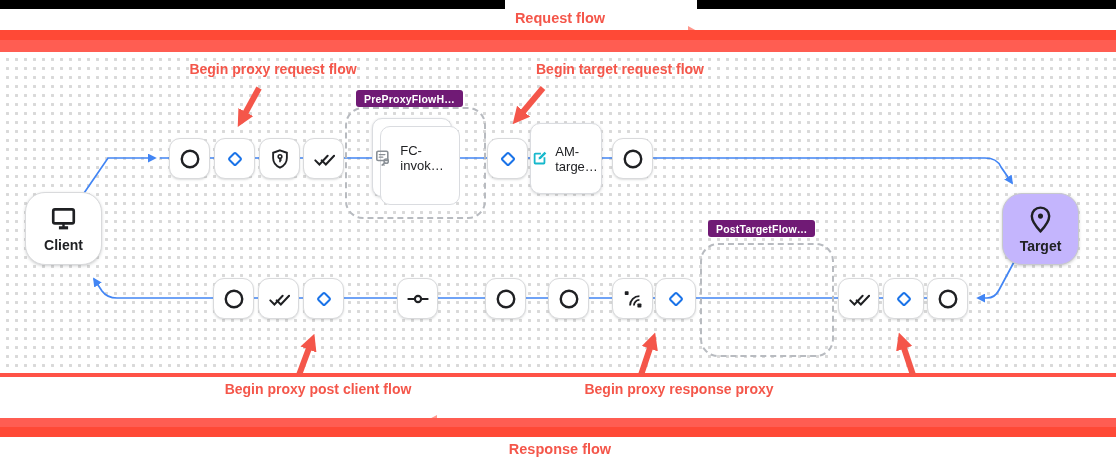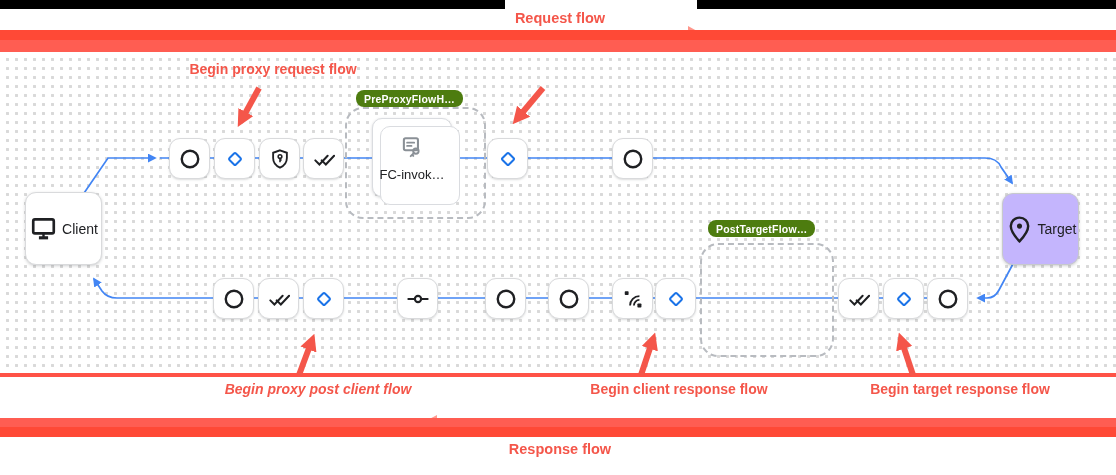--- a/index.html
+++ b/index.html
@@ -20,32 +20,32 @@
           background-image:radial-gradient(circle,#d9d9d9 1.4px,transparent 1.6px);
           background-size:9px 9px;background-position:3px 3px;
           border-bottom:4px solid #ff5246;}
   svg.overlay{position:absolute;left:0;top:0;width:1116px;height:475px;pointer-events:none;}
   #svg-lines{z-index:1;}
   #svg-annot{z-index:5;}
   
   .step{position:absolute;width:39px;height:39px;background:#fff;border:1px solid #d9dadc;
         border-radius:11px;display:flex;align-items:center;justify-content:center;z-index:2;
         box-shadow:0 1px 2px rgba(60,64,67,.18);}
-  .bignode{position:absolute;width:75px;background:#fff;border:1px solid #d9dadc;border-radius:11px;
-        display:flex;flex-direction:row;align-items:center;justify-content:center;gap:4px;z-index:2;
-        box-shadow:0 1px 3px rgba(60,64,67,.25);font-size:14px;color:#202124;}
+  .bignode{position:absolute;width:75px;background:#fff;border:1px solid #d9dadc;border-radius:20px;
+        display:flex;flex-direction:column;align-items:center;justify-content:center;gap:4px;z-index:2;
+        box-shadow:0 1px 3px rgba(60,64,67,.25);font-size:14px;color:#202124;font-weight:bold;}
   .bignode.gray{background:#c4b5fd;border-color:#c7c9cc;}
   .card{position:absolute;background:#fff;border:1px solid #dadce0;border-radius:10px;z-index:2;
-        display:flex;flex-direction:column;align-items:center;justify-content:center;gap:7px;
+        display:flex;flex-direction:row;align-items:center;justify-content:center;gap:7px;
         box-shadow:0 1px 3px rgba(60,64,67,.22);font-size:13px;color:#202124;}
   .stack::before{content:"";position:absolute;left:7px;top:7px;width:100%;height:100%;
         background:#fff;border:1px solid #dadce0;border-radius:10px;z-index:-1;}
   .group{position:absolute;border:2px dashed #b8bbc0;border-radius:18px;z-index:1;background:transparent;}
-  .badge{position:absolute;background:#4d7c0f;color:#fff;font-weight:bold;font-size:10.5px;
-        border-radius:8px;display:flex;align-items:center;justify-content:center;z-index:4;
+  .badge{position:absolute;background:#701a75;color:#fff;font-weight:bold;font-size:10.5px;
+        border-radius:3px;display:flex;align-items:center;justify-content:center;z-index:4;
         padding:0 8px;height:17px;letter-spacing:.2px;}
   
   .annot{position:absolute;transform:translateX(-50%);white-space:nowrap;color:#f4564a;
          font-weight:bold;font-size:14px;z-index:5;margin-left:22px;}
   
   .ic{width:22px;height:22px;color:#1f2023;display:block;}
   .ic.blue{color:#1a73e8;}
   .ic.teal{color:#16b8cc;width:25px;height:25px;}
   .ic.gray{color:#8a9096;width:26px;height:26px;}
   .ic.big{width:29px;height:29px;}
@@ -176,20 +176,26 @@
 
   <div class="group" style="left:345px;top:107px;width:137px;height:108px;"></div>
   <div class="badge" style="left:356px;top:90px;">PreProxyFlowH…</div>
   <div class="card stack" style="left:372px;top:118px;width:78px;height:77px;">
     <svg class="ic gray">
         <use href="#i-fc"></use>
       </svg>
     <span>FC-invok…</span>
   </div>
 
+  <div class="card" style="left:530px;top:123px;width:70px;height:69px;">
+    <svg class="ic teal">
+        <use href="#i-edit"></use>
+      </svg>
+    <span>AM-targe…</span>
+  </div>
 
   <div class="step" style="left:213px;top:278px;">
       <svg class="ic">
         <use href="#i-circle"></use>
       </svg>
     </div>
   <div class="step" style="left:258px;top:278px;">
       <svg class="ic">
         <use href="#i-dblcheck"></use>
       </svg>
@@ -252,17 +258,17 @@
     <g stroke="#f4564a" stroke-width="6" fill="none">
       <path d="M259 88 L241 121" marker-end="url(#arrR)"></path>
       <path d="M543 88 L517 119" marker-end="url(#arrR)"></path>
       <path d="M299 375 L312 340" marker-end="url(#arrR)"></path>
       <path d="M641 375 L653 339" marker-end="url(#arrR)"></path>
       <path d="M913 375 L901 339" marker-end="url(#arrR)"></path>
     </g>
   </svg>
 
   <div class="annot" style="left:251px;top:61px;">Begin proxy request flow</div>
-  <div class="annot" style="left:296px;top:381px;font-style:italic;">Begin proxy post client flow</div>
-  <div class="annot" style="left:657px;top:381px;">Begin client response flow</div>
-  <div class="annot" style="left:938px;top:381px;">Begin target response flow</div>
+  <div class="annot" style="left:598px;top:61px;">Begin target request flow</div>
+  <div class="annot" style="left:296px;top:381px;">Begin proxy post client flow</div>
+  <div class="annot" style="left:657px;top:381px;">Begin proxy response proxy</div>
 
 </div>
 
 </body></html>

